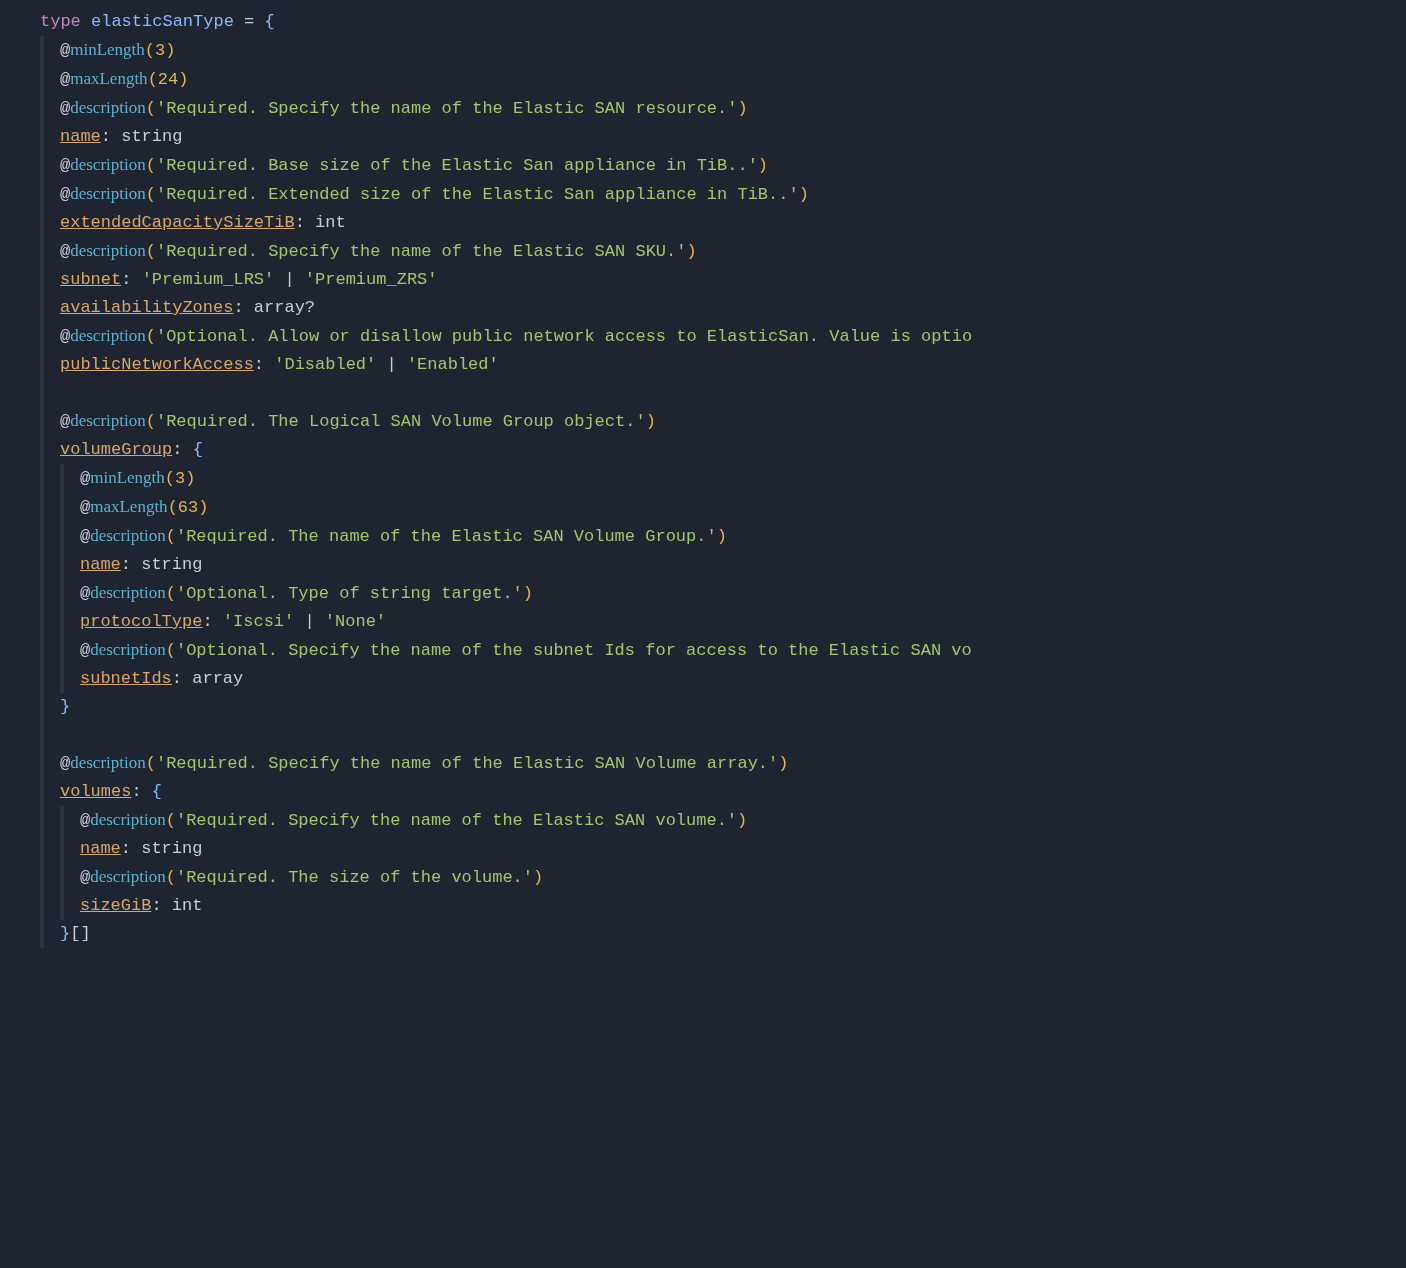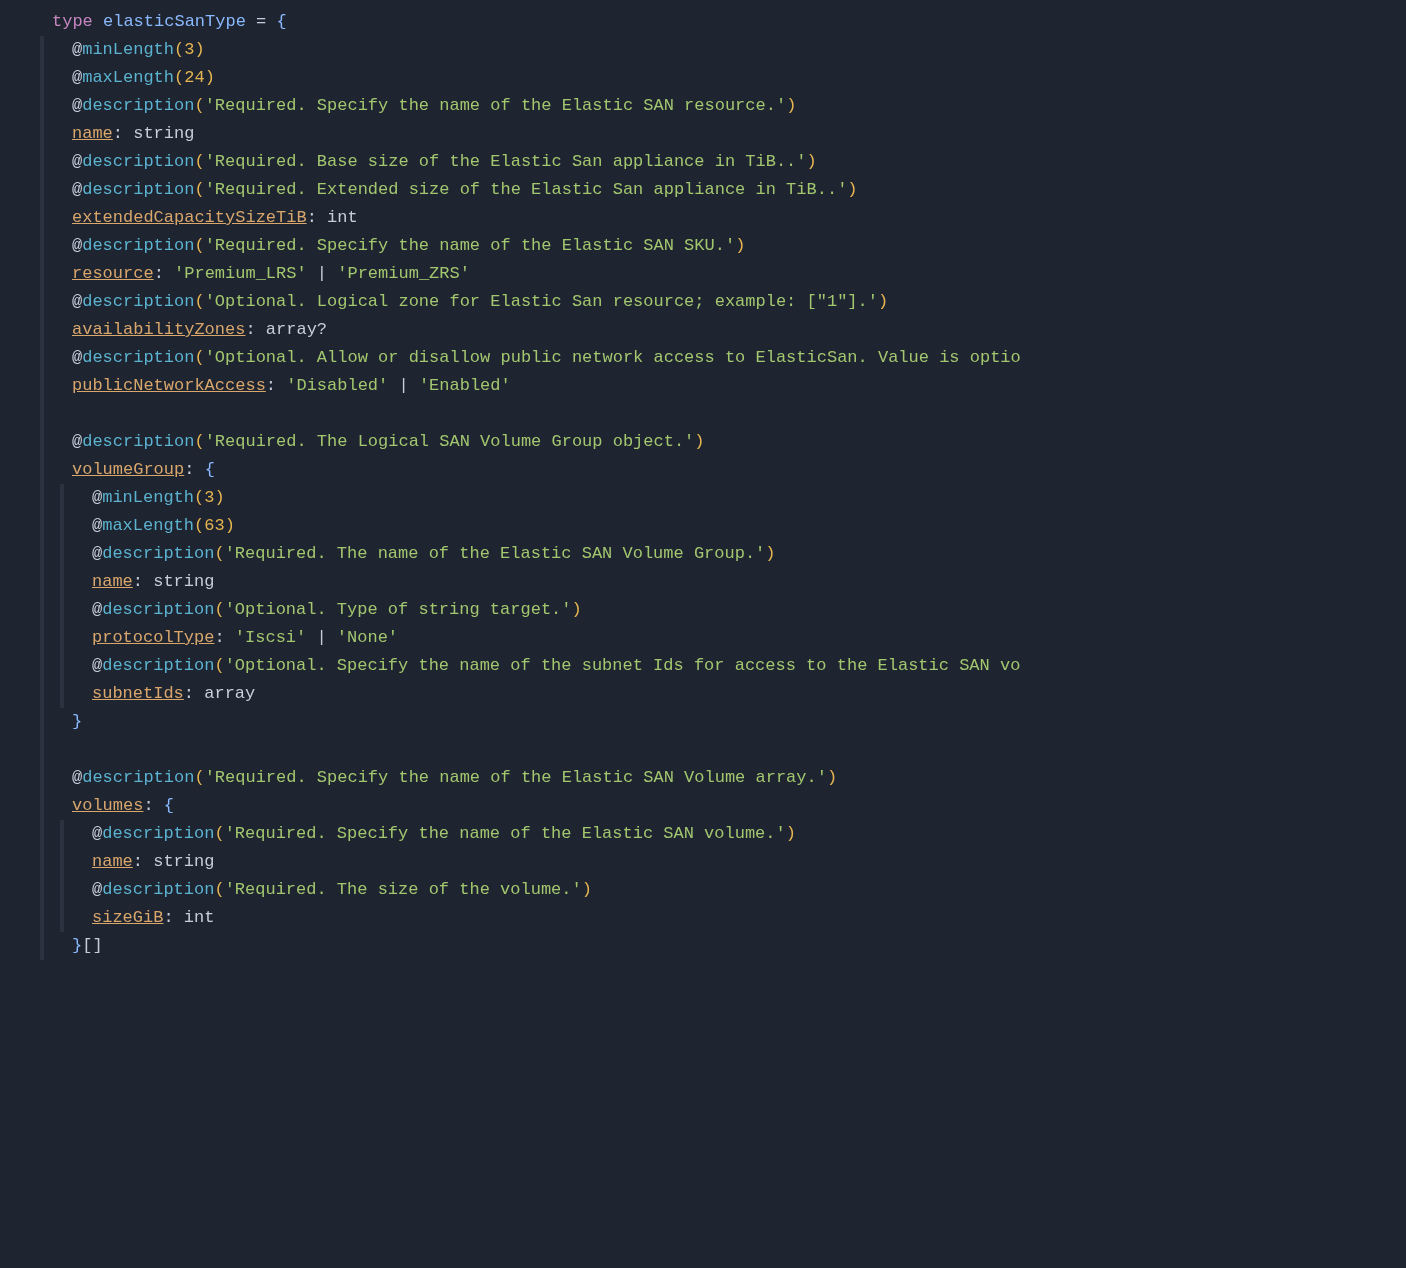--- a/index.html
+++ b/index.html
@@ -13,27 +13,27 @@
   white-space: nowrap;
 }
 .line { display: flex; }
 .indent-bar {
   width: 4px;
   background: #2c3340;
   margin-right: 0;
   flex-shrink: 0;
 }
 .gutter { width: 40px; flex-shrink: 0; }
-.content { padding-left: 0; margin-left: 12px; }
+.content { padding-left: 0; }
 .pad1 { width: 16px; flex-shrink: 0; }
 
 .tok-keyword   { color: #c586c0; }   
 .tok-typename  { color: #8ab9ff; }   
 .tok-op        { color: #c7cedb; }   
-.tok-decorator { color: #5bb3d0; }   
+.tok-decorator { color: #5bb3d0; font-family: Liberation Serif, serif; }   
 .tok-at        { color: #c7cedb; }   
 .tok-paren     { color: #e6b450; }   
 .tok-number    { color: #e6b450; }   
 .tok-string    { color: #a3c76f; }   
 .tok-prop      { color: #d9a66c; text-decoration: underline; }   
 .tok-type      { color: #c7cedb; }   
 .tok-brace     { color: #8ab9ff; }   
 .tok-punc      { color: #c7cedb; }
 </style>
 </head>
@@ -125,32 +125,24 @@
   <div class="content">
     <span class="tok-at">@</span><span class="tok-decorator">description</span><span class="tok-paren">(</span><span class="tok-string">'Required. Specify the name of the Elastic SAN SKU.'</span><span class="tok-paren">)</span>
   </div>
 </div>
 
 <div class="line">
   <div class="gutter"></div>
       <div class="indent-bar"></div>
       <div class="pad1"></div>
   <div class="content">
-    <span class="tok-prop">resource</span><span class="tok-punc">:</span><span> </span><span class="tok-string">'Premium_LRS'</span><span> </span><span class="tok-punc">|</span><span> </span><span class="tok-string">'Premium_ZRS'</span>
-  </div>
-</div>
-
-<div class="line">
-  <div class="gutter"></div>
-      <div class="indent-bar"></div>
-      <div class="pad1"></div>
-  <div class="content">
-    <span class="tok-at">@</span><span class="tok-decorator">description</span><span class="tok-paren">(</span><span class="tok-string">'Optional. Logical zone for Elastic San resource; example: ["1"].'</span><span class="tok-paren">)</span>
-  </div>
-</div>
+    <span class="tok-prop">subnet</span><span class="tok-punc">:</span><span> </span><span class="tok-string">'Premium_LRS'</span><span> </span><span class="tok-punc">|</span><span> </span><span class="tok-string">'Premium_ZRS'</span>
+  </div>
+</div>
+
 
 <div class="line">
   <div class="gutter"></div>
       <div class="indent-bar"></div>
       <div class="pad1"></div>
   <div class="content">
     <span class="tok-prop">availabilityZones</span><span class="tok-punc">:</span><span> </span><span class="tok-type">array</span><span class="tok-punc">?</span>
   </div>
 </div>
 

